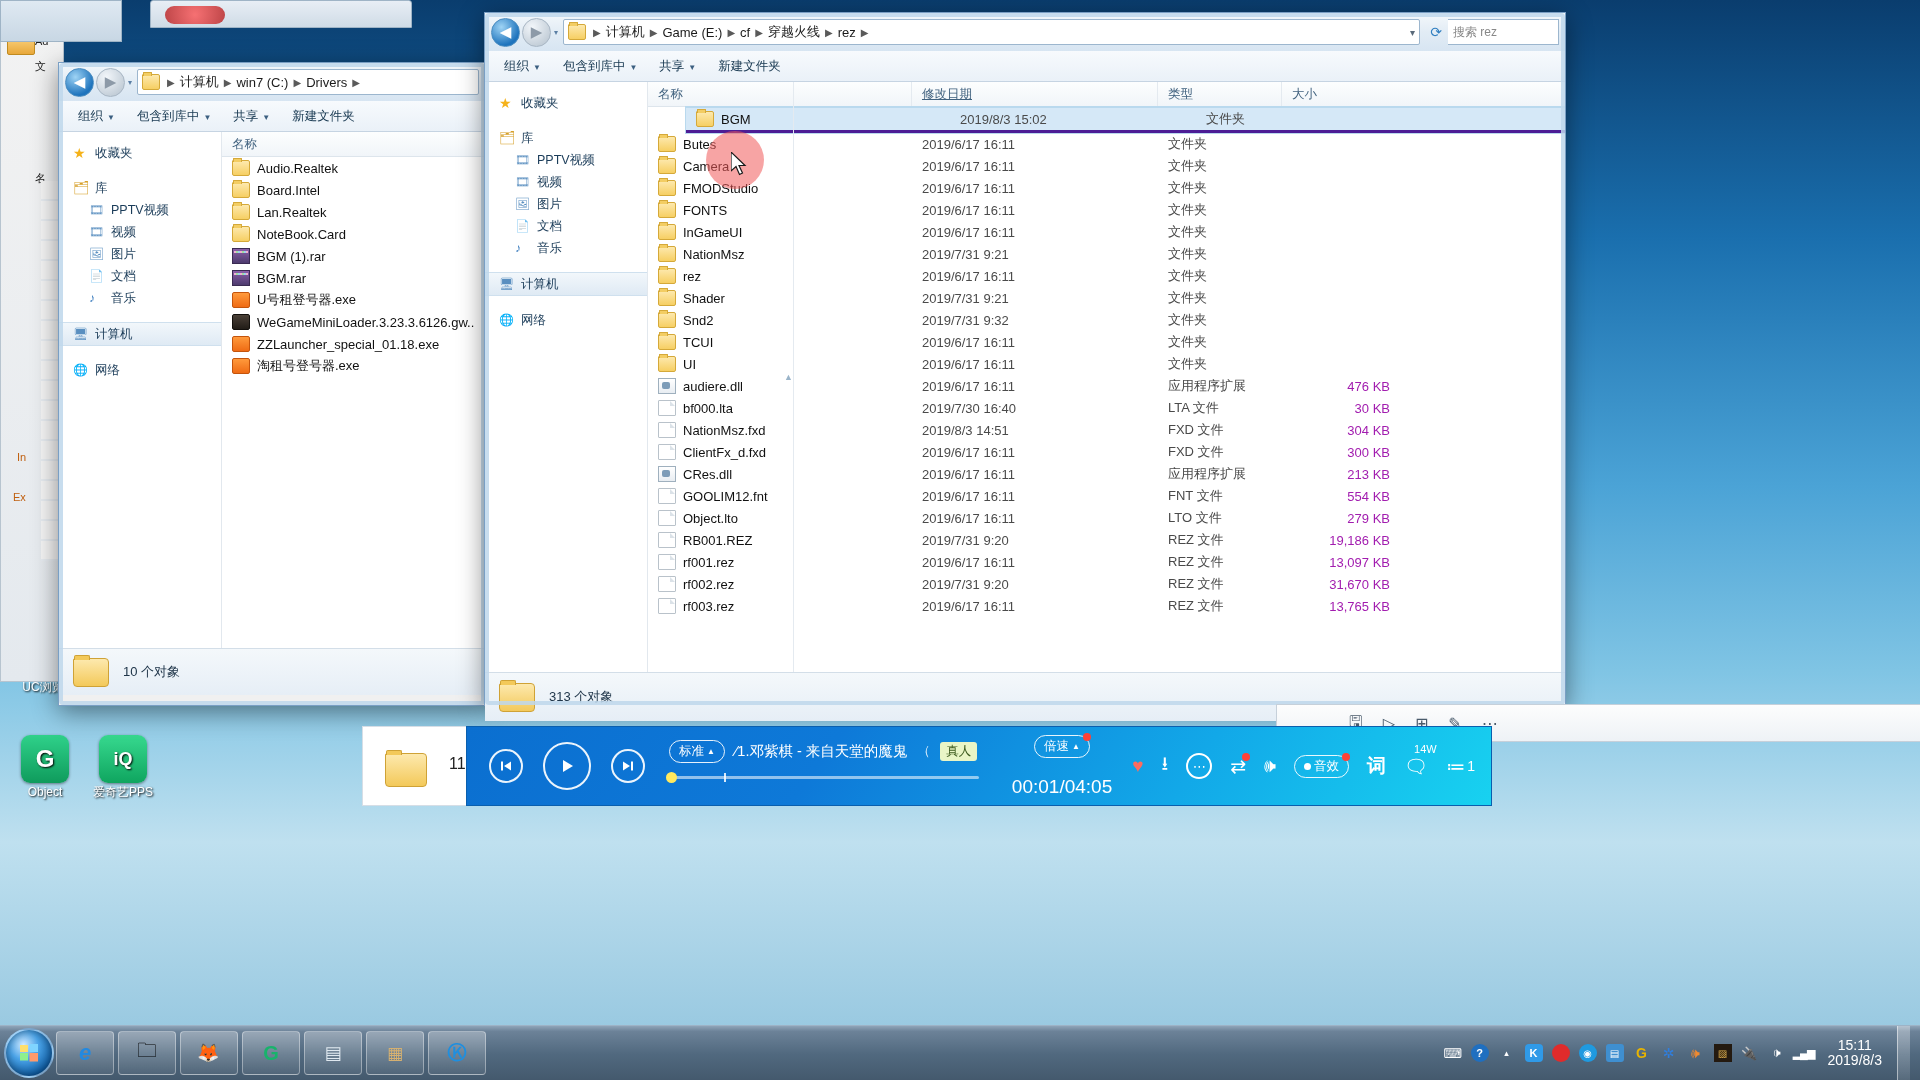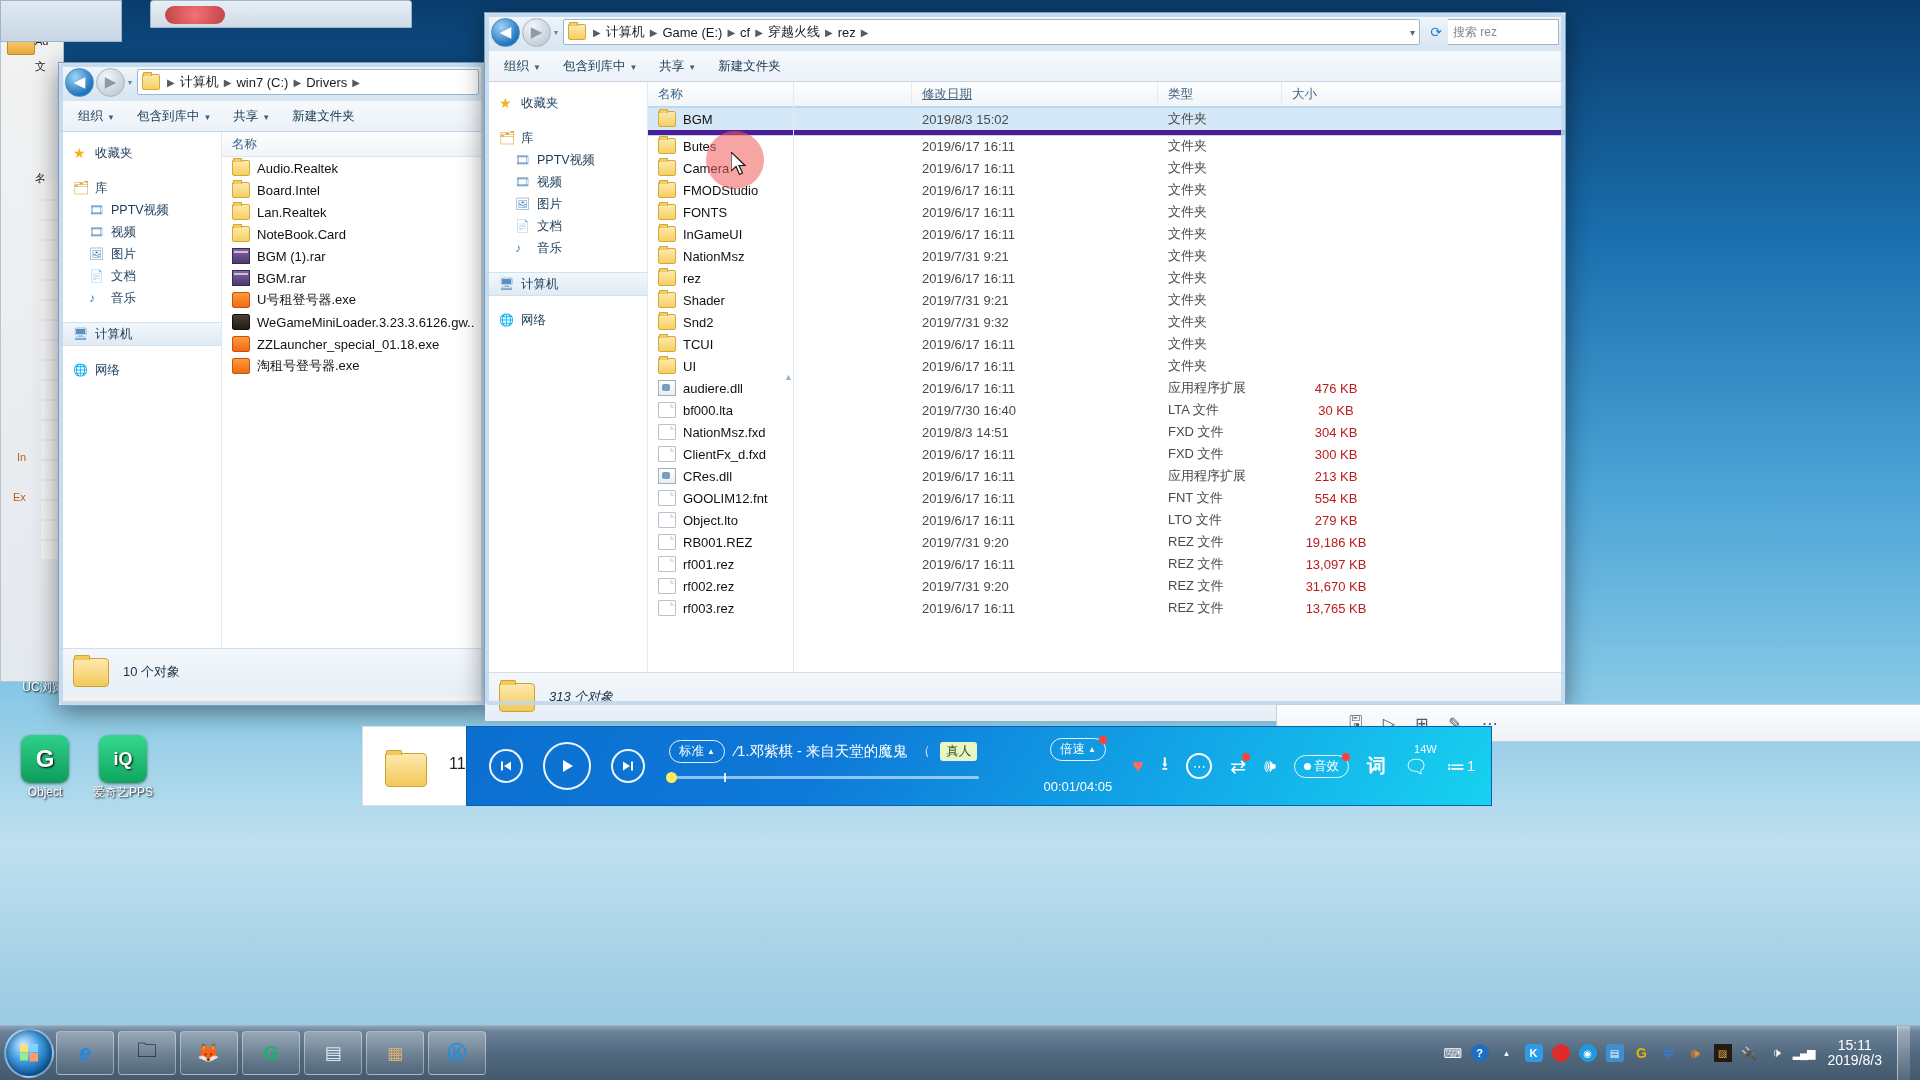--- a/index.html
+++ b/index.html
@@ -54,25 +54,25 @@
   .np-item.sel{background:linear-gradient(180deg,#f2f7fb,#dfeaf4);border-top:1px solid #cfe0ee;border-bottom:1px solid #cfe0ee;}
   .np-gap{height:13px;}
   .np-ico{width:16px;height:16px;flex:none;display:inline-block;}
 
   .listpane{flex:1;position:relative;overflow:hidden;background:#fff;}
   .colhdr{display:flex;height:24px;align-items:center;font-size:12.5px;color:#41627f;
     background:linear-gradient(180deg,#fdfefe,#f1f5f9);border-bottom:1px solid #dde5ec;}
   .colhdr > div{border-right:1px solid #e4eaf0;height:100%;display:flex;align-items:center;padding-left:10px;box-sizing:border-box;}
   .sortmark{position:absolute;left:126px;top:0;font-size:9px;color:#9ab4c9;}
   .row{display:flex;height:22px;align-items:center;font-size:13px;color:#111;}
-  .row.sel{background:#d5e8f7;border-top:1px solid #b9d9ee;border-bottom:5px solid #4c1d95;
-    outline:1px solid #b9d9ee;}
+  .row.sel{background:#d5e8f7;border-top:1px solid #b9d9ee;border-bottom:3px solid #4c1d95;
+    outline:1px solid #b9d9ee;margin-left:38px;}
   .c-name{display:flex;align-items:center;gap:7px;box-sizing:border-box;padding-left:10px;}
   .c-date,.c-type{color:#4a4a4a;box-sizing:border-box;padding-left:10px;}
-  .c-size{color:#b91c1c;box-sizing:border-box;text-align:center;padding-right:12px;}
+  .c-size{color:#a21caf;box-sizing:border-box;text-align:right;padding-right:12px;}
 
   .ico{width:16px;height:14px;flex:none;position:relative;display:inline-block;}
   .ico.folder{background:linear-gradient(180deg,#fde9ae,#f6cf63);border:1px solid #d5a939;border-radius:1px 2px 2px 2px;}
   .ico.folder:before{content:"";position:absolute;left:0;top:-3px;width:7px;height:3px;
     background:#f3cd63;border:1px solid #d5a939;border-bottom:none;border-radius:1px 1px 0 0;}
   .ico.file{background:#fff;border:1px solid #b9c2ca;border-radius:1px;}
   .ico.file:after{content:"";position:absolute;right:0;top:0;border-width:0 5px 5px 0;
     border-style:solid;border-color:#dbe2e8 #fff;}
   .ico.dll{background:linear-gradient(180deg,#fff,#e8edf2);border:1px solid #9fb0be;}
   .ico.dll:before{content:"";position:absolute;left:3px;top:3px;width:8px;height:7px;
@@ -587,21 +587,21 @@
               <span class="ico file"></span>
               <span>rf003.rez</span>
             </div>
             <div class="c-date" style="width:246px">2019/6/17 16:11</div>
             <div class="c-type" style="width:124px">REZ 文件</div>
             <div class="c-size" style="width:120px">13,765 KB</div>
           </div>
         </div>
     </div>
   </div>
-  <div class="statusbar" style="height:48px;font-style:italic;">
+  <div class="statusbar" style="height:48px;">
     <div class="sb-folder"></div>
     <div>313 个对象</div>
   </div>
   <div class="win-frame"></div>
 </div>
 
 <div class="halo" style="left:706px;top:131px;width:58px;height:58px;"></div>
 <div class="cursor" style="left:731px;top:152px;">
   <svg width="18" height="26" viewBox="0 0 18 26">
       <polygon points="0,0 0,19 5,14.5 8.5,22.5 11.5,21 8,13.5 14,13.5" fill="#ffffff" stroke="#1a1a1a" stroke-width="1.2"></polygon>
@@ -657,21 +657,21 @@
       <div class="prog-tick" style="left:55px;"></div>
     </div>
   </div>
 
   <div style="display:flex;flex-direction:column;align-items:center;margin-right:6px;">
     <span class="pill">
       <span>倍速</span>
       <span style="font-size:8px;">▲</span>
       <span class="badge-dot" style="right:-2px;top:-3px;"></span>
     </span>
-    <span style="font-size:13px;margin-top:18px;">00:01/04:05</span>
+    <span style="font-size:19px;margin-top:18px;">00:01/04:05</span>
   </div>
 
   <div style="display:flex;align-items:center;gap:18px;margin:0 16px 0 14px;font-size:19px;">
     <span style="color:#ff6b5e;">♥</span>
     <span>⭳</span>
     <span style="border:2px solid #fff;border-radius:50%;width:22px;height:22px;display:inline-flex;align-items:center;justify-content:center;font-size:13px;">⋯</span>
     <span style="position:relative;">⇄<span class="badge-dot" style="right:-4px;top:-2px;"></span></span>
     <span>🕪</span>
     <span class="pill" style="font-size:12.5px;">
       <span style="width:7px;height:7px;border-radius:50%;background:#fff;display:inline-block;"></span>

